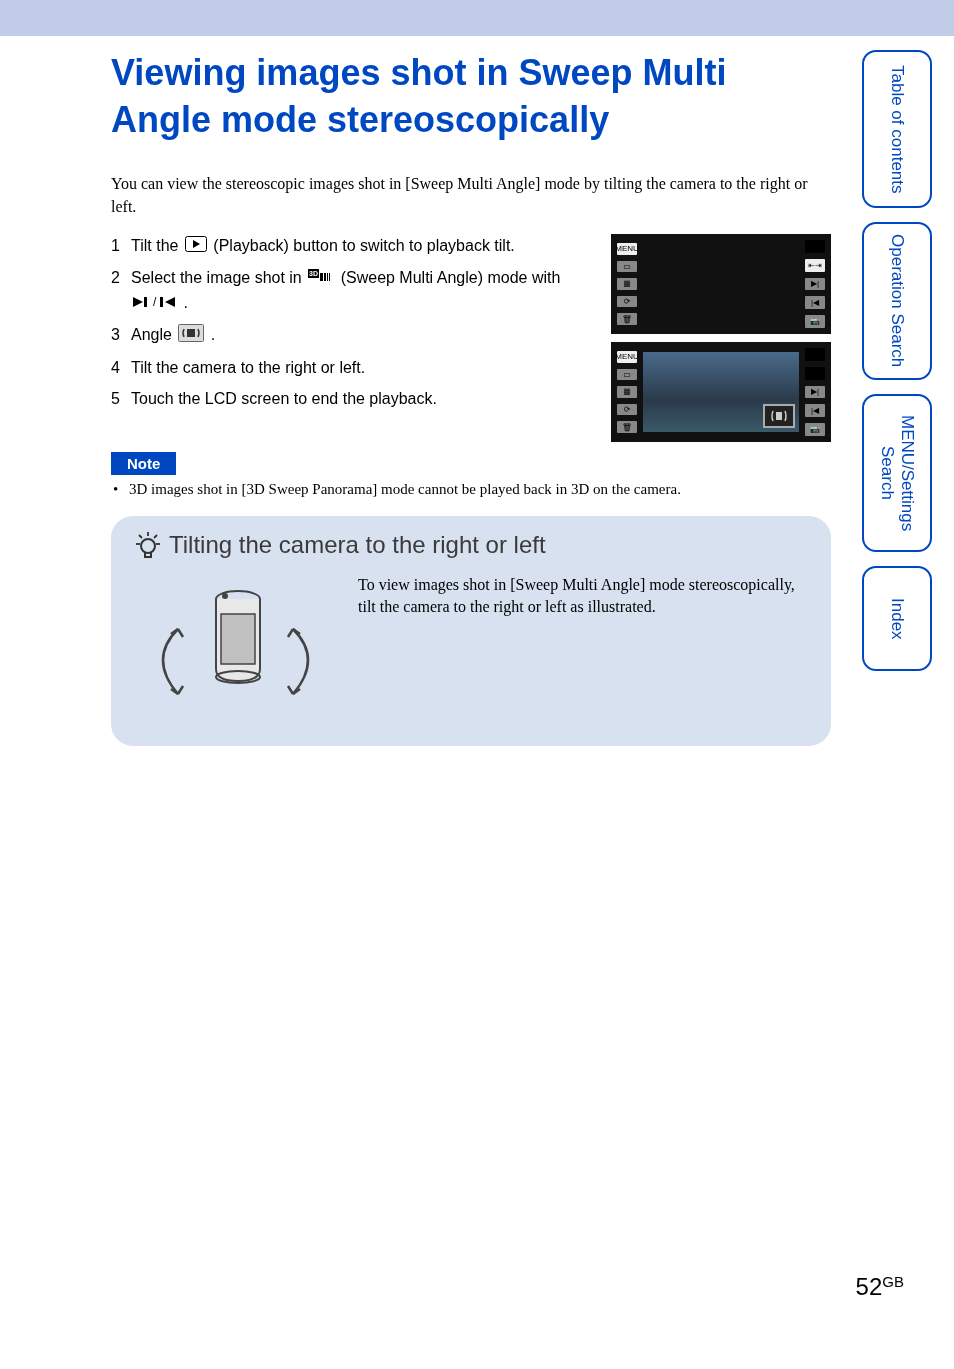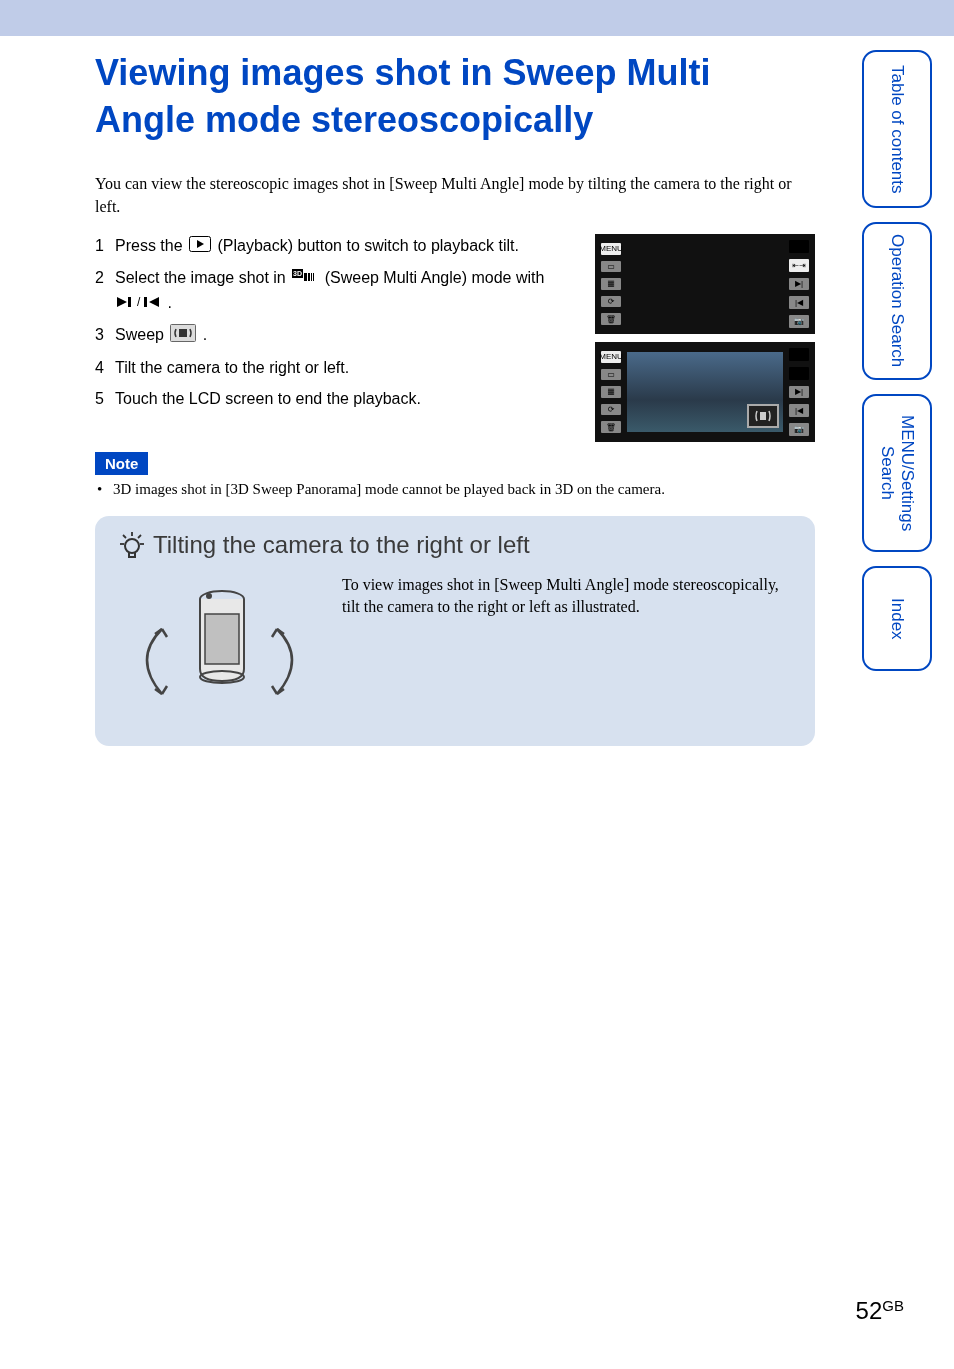--- a/index.html
+++ b/index.html
@@ -16,21 +16,21 @@
       position: absolute;
       top: 0;
       left: 0;
       right: 0;
       height: 36px;
       background: #c0cce8;
     }
     .content {
       position: absolute;
       top: 50px;
-      left: 95px;
+      left: 111px;
       width: 720px;
     }
     h1 {
       color: #0047c2;
       font-size: 36px;
       font-weight: bold;
       margin: 0 0 28px 0;
       line-height: 1.3;
     }
     .intro {
@@ -117,38 +117,38 @@
       align-items: center;
       justify-content: center;
       background: #222;
     }
     .note-label {
       display: inline-block;
       background: #0047c2;
       color: #fff;
       font-weight: bold;
       font-size: 15px;
-      padding: 3px 10px;
+      padding: 3px 16px;
       margin-top: 10px;
     }
     .note-bullet {
       font-family: Georgia, 'Times New Roman', serif;
       font-size: 15px;
       margin: 6px 0 18px 0;
       padding-left: 18px;
       position: relative;
     }
     .note-bullet::before {
       content: "•";
       position: absolute;
       left: 2px;
     }
     .tip-box {
       background: #d7e1ef;
-      border-radius: 14px;
+      border-radius: 22px;
       padding: 14px 22px 22px 22px;
     }
     .tip-header {
       display: flex;
       align-items: center;
       gap: 6px;
       margin-bottom: 14px;
     }
     .tip-icon {
       width: 30px;
@@ -202,21 +202,21 @@
     .side-tab span {
       writing-mode: vertical-rl;
       color: #0047c2;
       font-size: 17px;
       text-align: center;
       line-height: 1.15;
     }
     .page-number {
       position: absolute;
       right: 50px;
-      bottom: 44px;
+      bottom: 68px;
       font-size: 24px;
     }
     .page-number .gb {
       font-size: 15px;
       vertical-align: top;
     }
   </style>
 </head>
 <body>
 
@@ -225,21 +225,21 @@
 <div class="content">
   <h1>Viewing images shot in Sweep Multi Angle mode stereoscopically</h1>
   <p class="intro">You can view the stereoscopic images shot in [Sweep Multi Angle] mode by tilting the camera to the right or left.</p>
 
   <div class="steps-area">
     <div class="steps">
 
       <div class="step-row">
         <div class="step-num">1</div>
         <div class="step-text">
-          <span>Press the </span>
+          <span>Tilt the </span>
           <span class="inline-icon">
             <svg width="22" height="16" viewBox="0 0 22 16">
                 <rect x="0.5" y="0.5" width="21" height="15" rx="2" fill="none" stroke="#000"></rect>
                 <path d="M8 4 L15 8 L8 12 Z" fill="#000"></path>
               </svg>
           </span>
           <span> (Playback) button to switch to playback tilt.</span>
         </div>
       </div>
 
@@ -267,21 +267,21 @@
                 <path d="M42 2 L32 7 L42 12 Z" fill="#000"></path>
               </svg>
           </span>
           <span>.</span>
         </div>
       </div>
 
       <div class="step-row">
         <div class="step-num">3</div>
         <div class="step-text">
-          <span>Sweep </span>
+          <span>Angle </span>
           <span class="inline-icon">
             <svg width="26" height="18" viewBox="0 0 26 18">
                 <rect x="0.5" y="0.5" width="25" height="17" rx="1" fill="#ddd" stroke="#666"></rect>
                 <path d="M6 5 Q4 9 6 13" fill="none" stroke="#333" stroke-width="1.5"></path>
                 <path d="M20 5 Q22 9 20 13" fill="none" stroke="#333" stroke-width="1.5"></path>
                 <rect x="9" y="5" width="8" height="8" fill="#333"></rect>
               </svg>
           </span>
           <span>.</span>
         </div>

